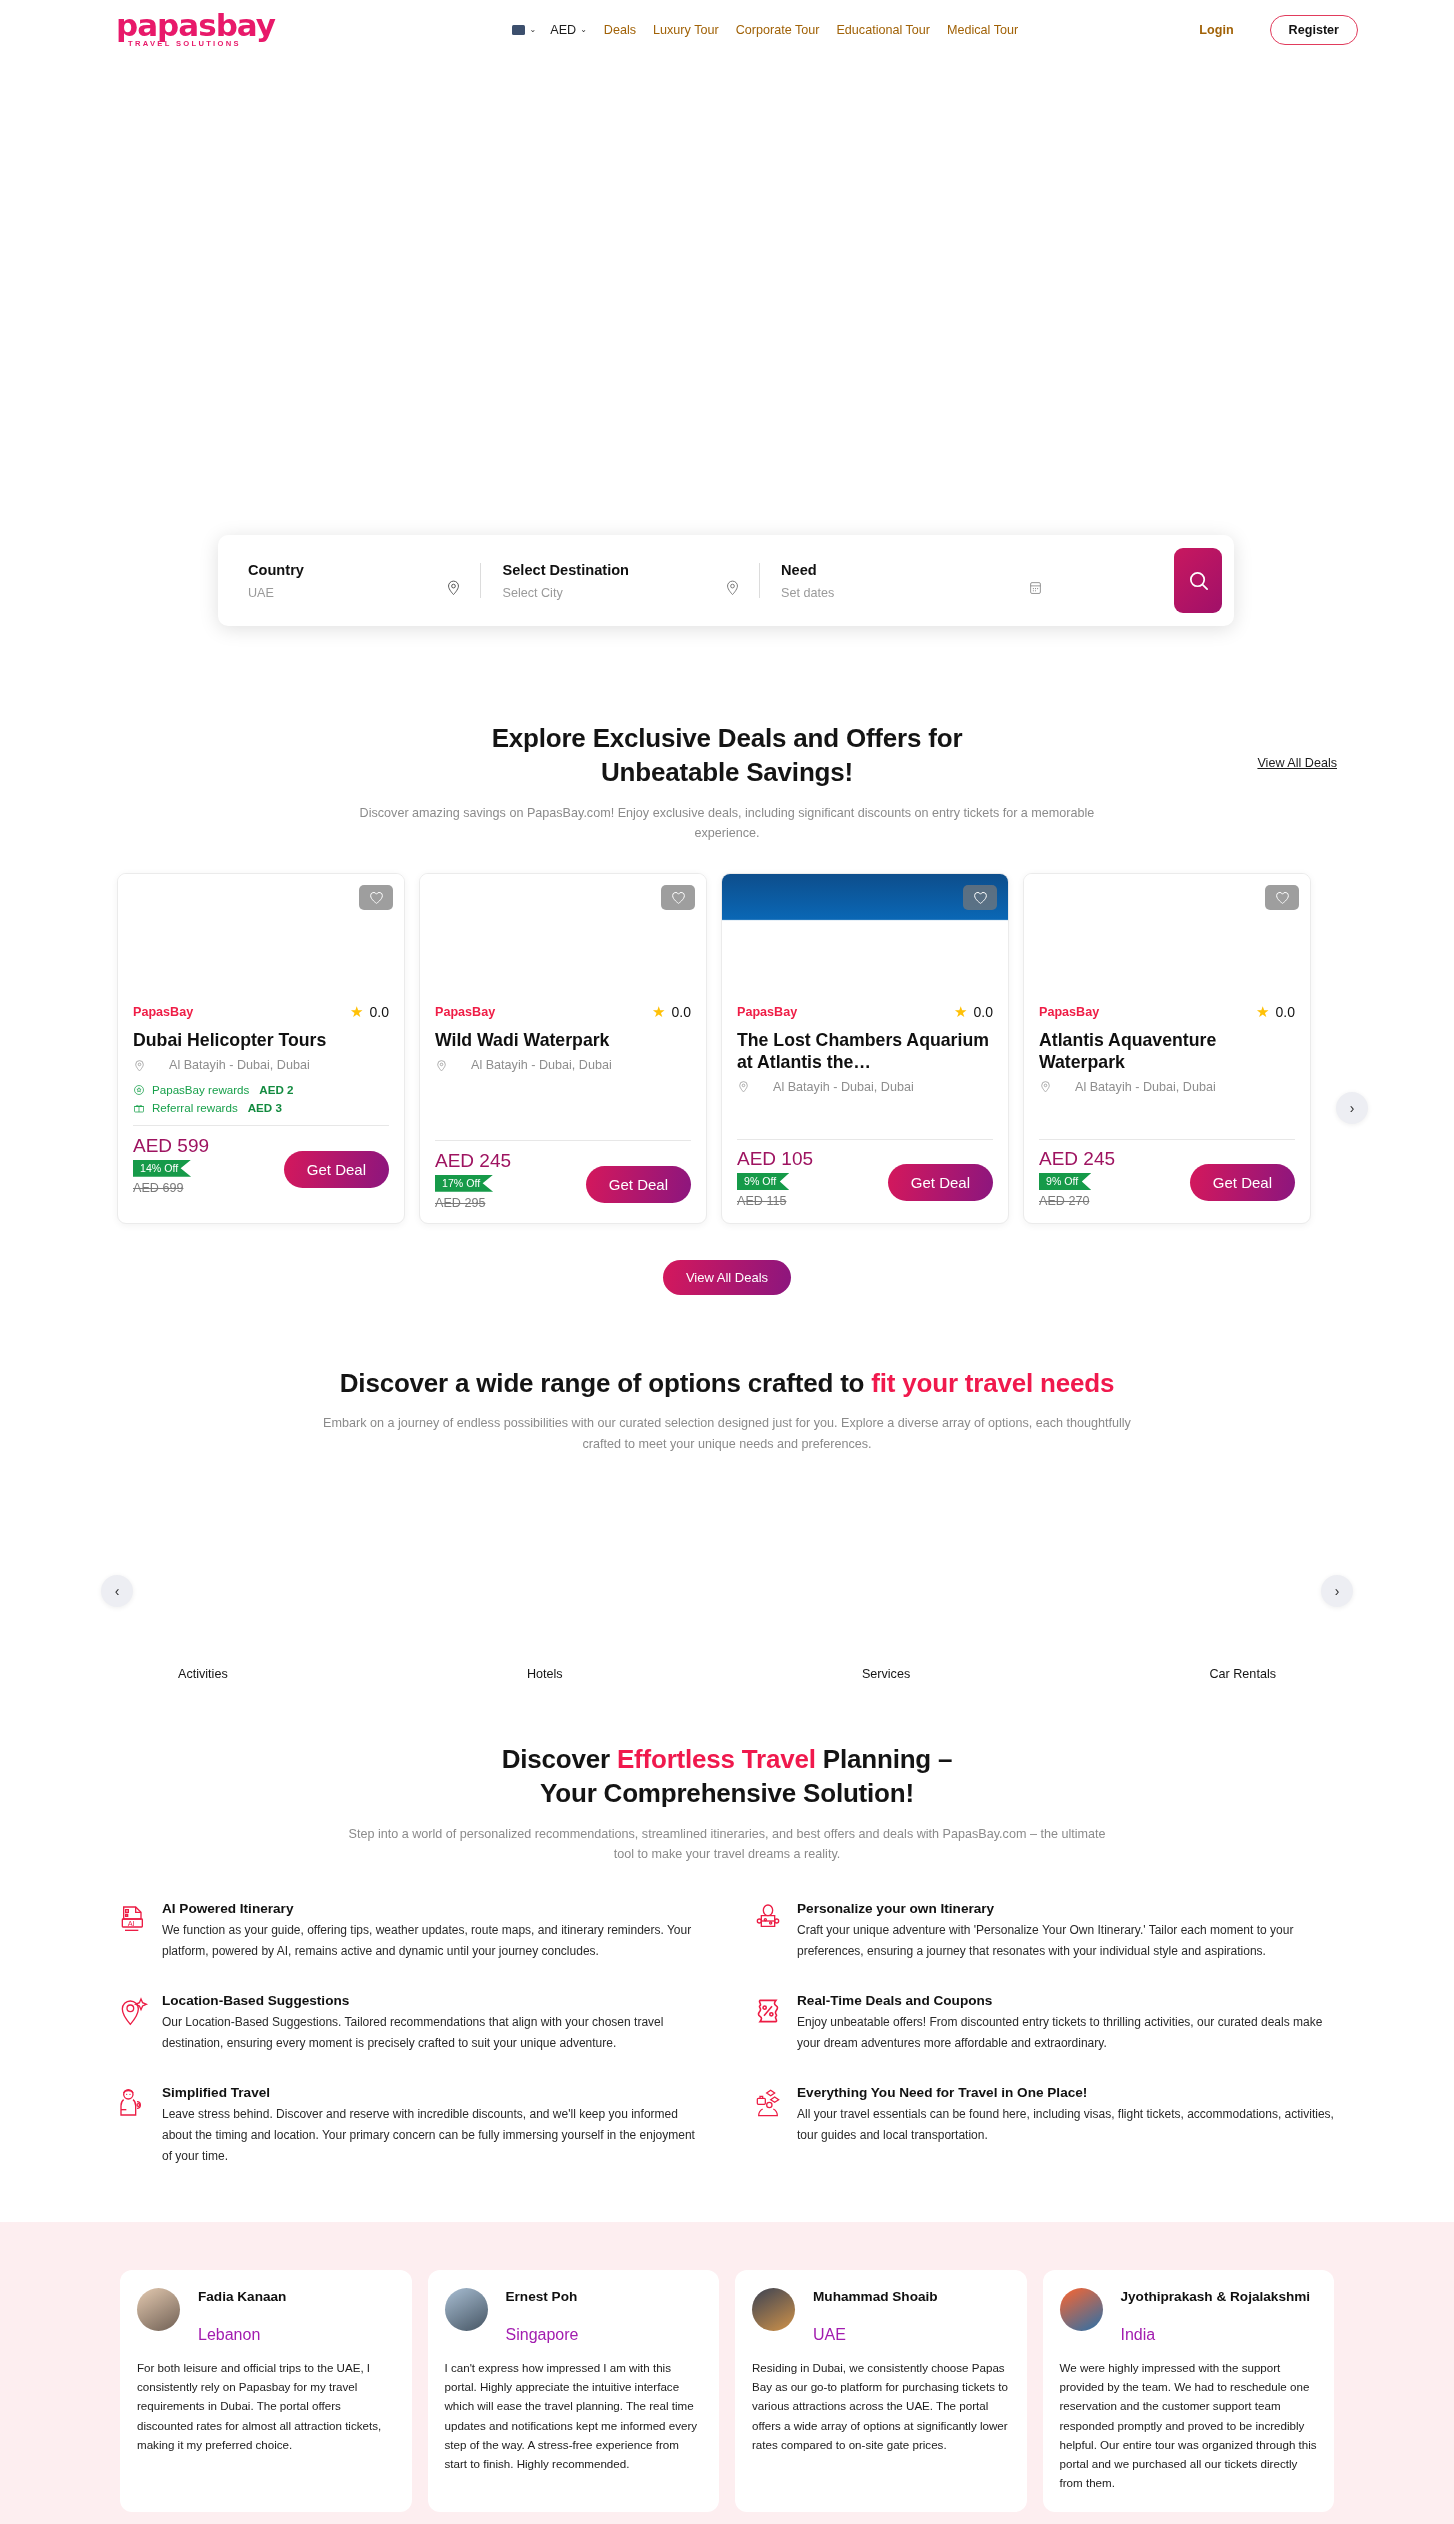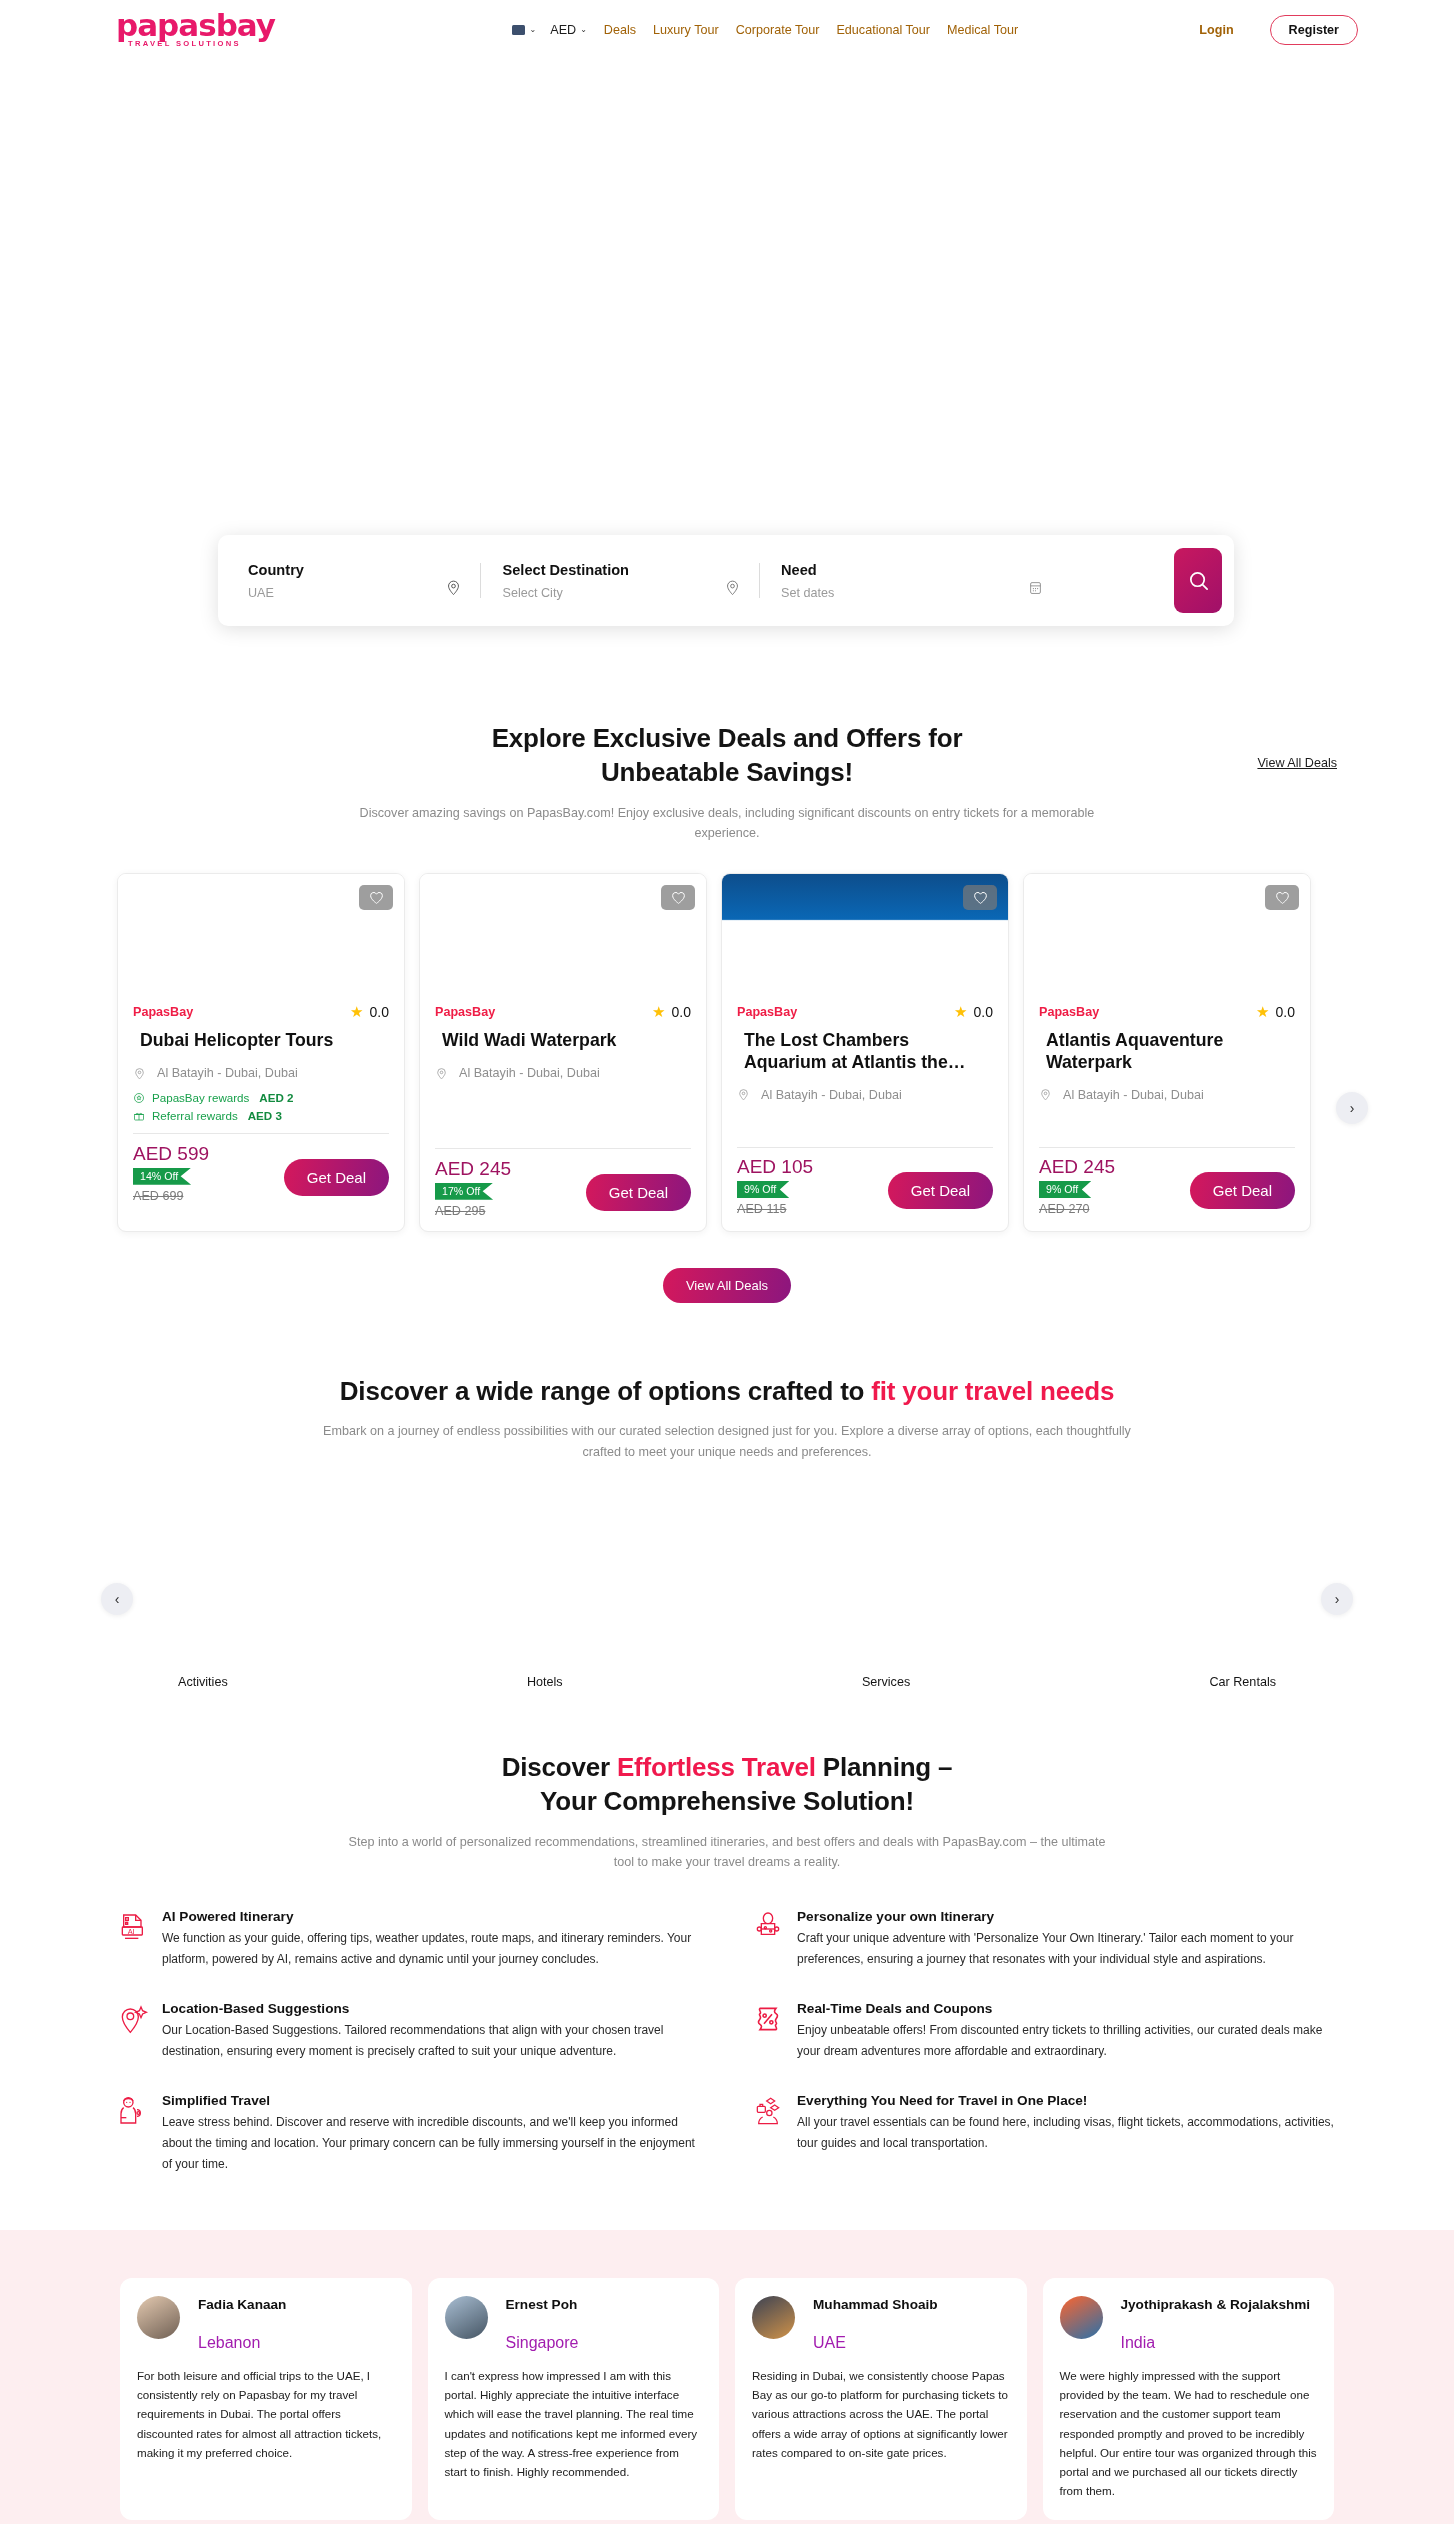--- a/index.html
+++ b/index.html
@@ -146,23 +146,22 @@
     border: none; cursor: pointer;
   }
   .deal-body { padding: 0 15px 13px 15px; }
   .deal-brandrow { display: flex; align-items: center; justify-content: space-between; margin-top: 3px; }
   .deal-brand { font-size: 12.6px; font-weight: 700; color: #ef1d46; }
   .deal-rate { display: flex; align-items: center; gap: 6px; font-size: 14px; color: #111; }
   .star { color: #ffc107; font-size: 15px; }
   .deal-title {
     font-size: 17.7px; font-weight: 700; color: #101010; margin-top: 9px; line-height: 1.22;
     min-height: 22px;
-    margin-left: 7px;
-  }
-  .deal-loc { display: flex; align-items: center; gap: 11px; margin-top: 14px; color: #8e8e8e; font-size: 12.6px; }
+  }
+  .deal-loc { display: flex; align-items: center; gap: 23px; margin-top: 6px; color: #8e8e8e; font-size: 12.6px; }
   .rewards { margin-top: 11px; }
   .reward-line { display: flex; align-items: center; gap: 7px; color: #18a04b; font-size: 11.6px; margin-bottom: 5px; }
   .reward-amt { font-weight: 700; color: #128a3f; margin-left: 3px; }
   .deal-sep { height: 0.5px; background: #e7e7e7; margin: 11px 0 10px; }
   .deal-foot { display: flex; align-items: flex-end; justify-content: space-between; }
   .price-main { font-size: 19px; color: #9e1360; font-weight: 400; line-height: 1.1; }
   .off-tag {
     display: inline-block;
     background: #169a49; color: #fff; font-size: 10.6px; font-weight: 400;
     padding: 2.5px 13px 2.5px 7px; margin-top: 3px;

